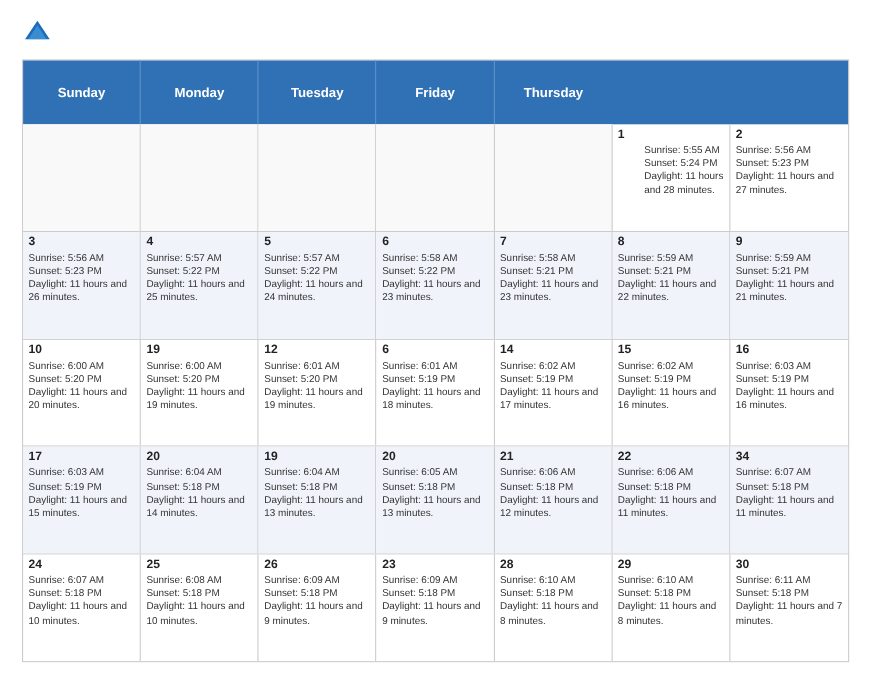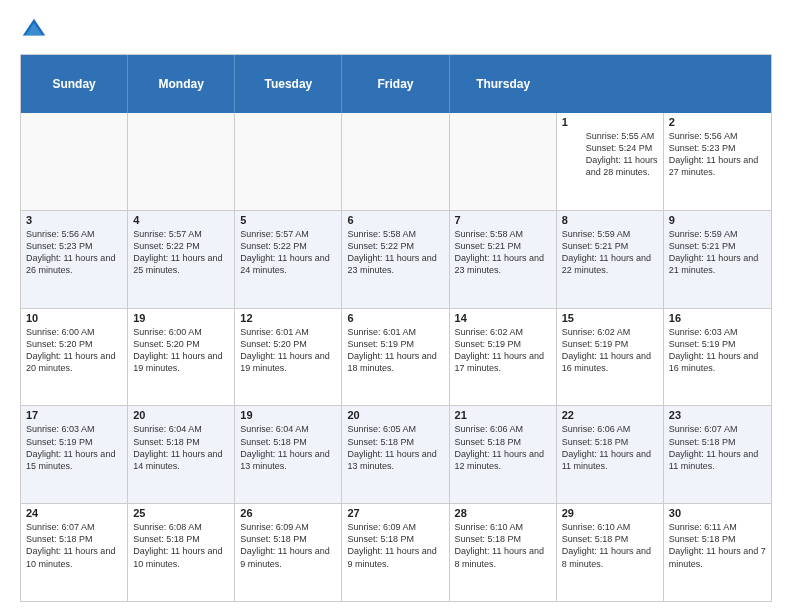--- a/index.html
+++ b/index.html
@@ -275,21 +275,21 @@
 Sunset: 5:18 PM
 Daylight: 11 hours and 12 minutes.</div>
           </div>
           <div class="cal-cell alt">
             <div class="day-num">22</div>
             <div class="cell-text" style="white-space: pre-line;">Sunrise: 6:06 AM
 Sunset: 5:18 PM
 Daylight: 11 hours and 11 minutes.</div>
           </div>
           <div class="cal-cell alt">
-            <div class="day-num">23</div>
+            <div class="day-num">34</div>
             <div class="cell-text" style="white-space: pre-line;">Sunrise: 6:07 AM
 Sunset: 5:18 PM
 Daylight: 11 hours and 11 minutes.</div>
           </div>
         </div>
         <div class="cal-row">
           <div class="cal-cell">
             <div class="day-num">24</div>
             <div class="cell-text" style="white-space: pre-line;">Sunrise: 6:07 AM
 Sunset: 5:18 PM
@@ -301,21 +301,21 @@
 Sunset: 5:18 PM
 Daylight: 11 hours and 10 minutes.</div>
           </div>
           <div class="cal-cell">
             <div class="day-num">26</div>
             <div class="cell-text" style="white-space: pre-line;">Sunrise: 6:09 AM
 Sunset: 5:18 PM
 Daylight: 11 hours and 9 minutes.</div>
           </div>
           <div class="cal-cell">
-            <div class="day-num">27</div>
+            <div class="day-num">23</div>
             <div class="cell-text" style="white-space: pre-line;">Sunrise: 6:09 AM
 Sunset: 5:18 PM
 Daylight: 11 hours and 9 minutes.</div>
           </div>
           <div class="cal-cell">
             <div class="day-num">28</div>
             <div class="cell-text" style="white-space: pre-line;">Sunrise: 6:10 AM
 Sunset: 5:18 PM
 Daylight: 11 hours and 8 minutes.</div>
           </div>

